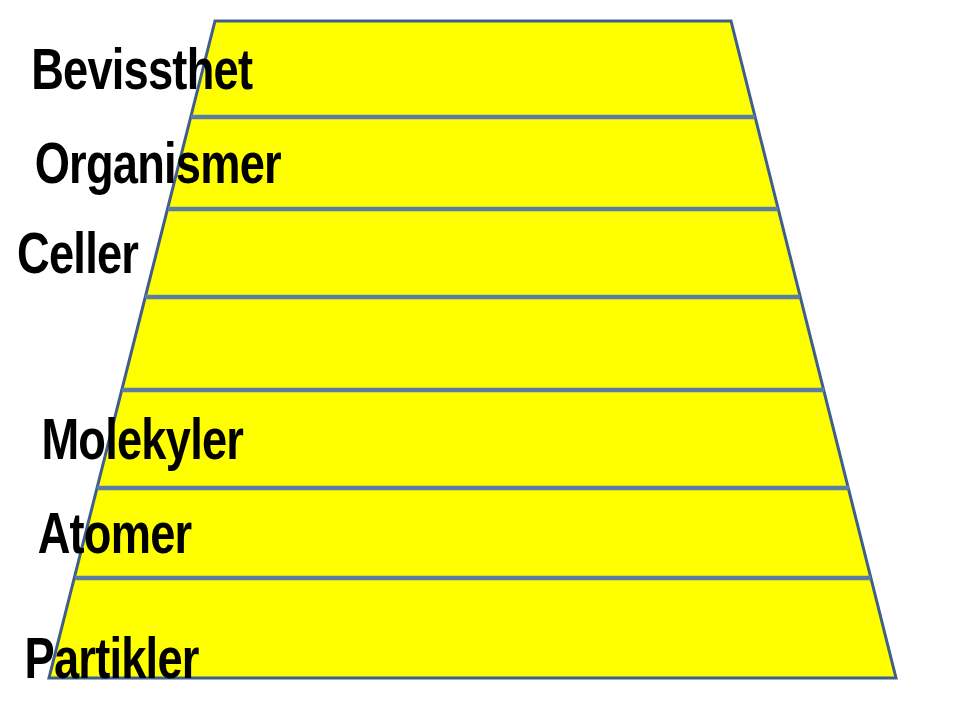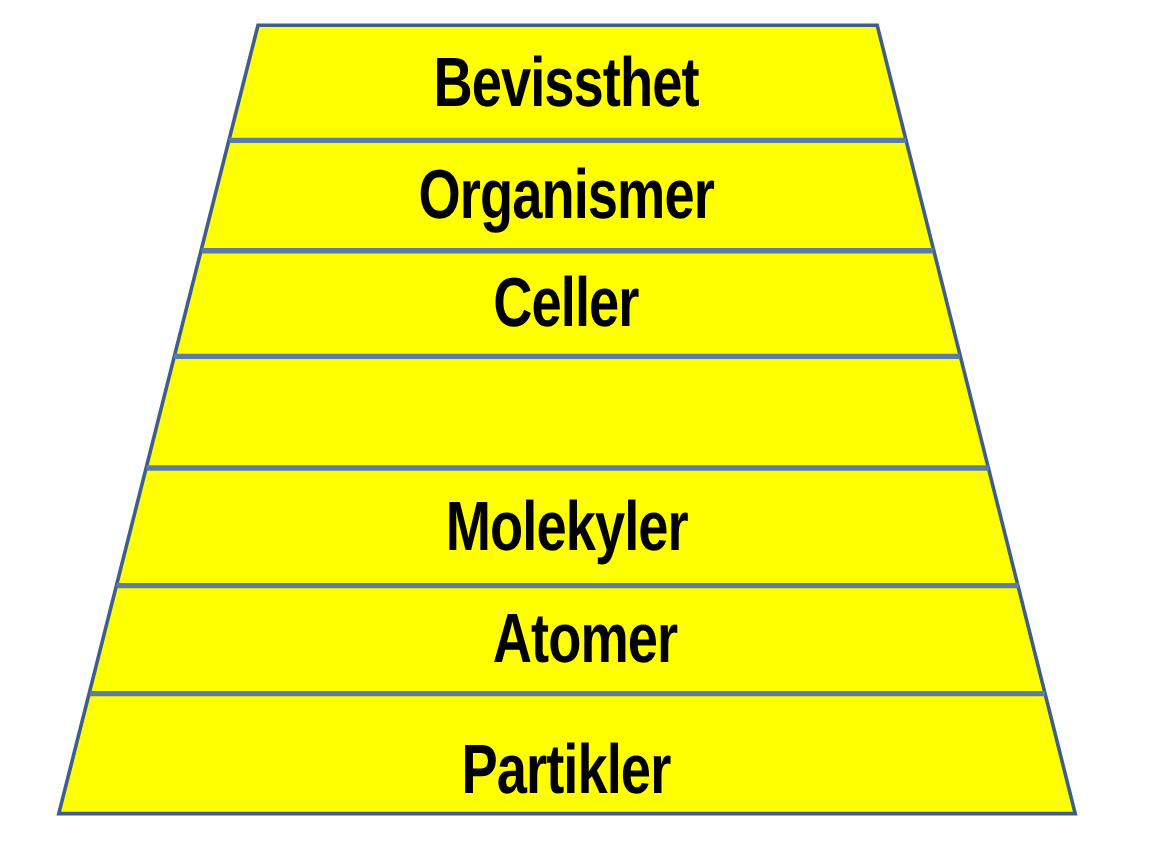--- a/index.html
+++ b/index.html
@@ -22,21 +22,20 @@
     width: 960px;
     height: 720px;
     display: block;
   }
   .label-band {
     position: absolute;
     left: 0;
     width: 944px; 
     display: flex;
     align-items: center;
-    justify-content: center;
     pointer-events: none;
   }
   .label-text {
     color: #000000;
     font-weight: 700;
     font-size: 58px;
     line-height: 1;
     letter-spacing: -1px;
     transform: scaleX(0.78);
     transform-origin: 50% 50%;
@@ -60,23 +59,23 @@
 
   <div class="label-band" style="top:21px;  height:96px;">
     <span class="label-text">Bevissthet</span>
   </div>
   <div class="label-band" style="top:209px; height:88px;">
     <span class="label-text">Celler</span>
   </div>
   <div class="label-band" style="top:117px; height:92px;">
     <span class="label-text">Organismer</span>
   </div>
-  <div class="label-band" style="top:390px; height:98px;">
+  <div class="label-band" style="top:390px; height:98px;padding-left:13px;">
     <span class="label-text">Molekyler</span>
   </div>
   <div class="label-band" style="top:488px; height:90px;margin-left:16px;">
     <span class="label-text">Atomer</span>
   </div>
-  <div class="label-band" style="top:592px; height:100px;">
+  <div class="label-band" style="top:608px; height:100px;">
     <span class="label-text">Partikler</span>
   </div>
 
 </div>
 
 </body></html>

